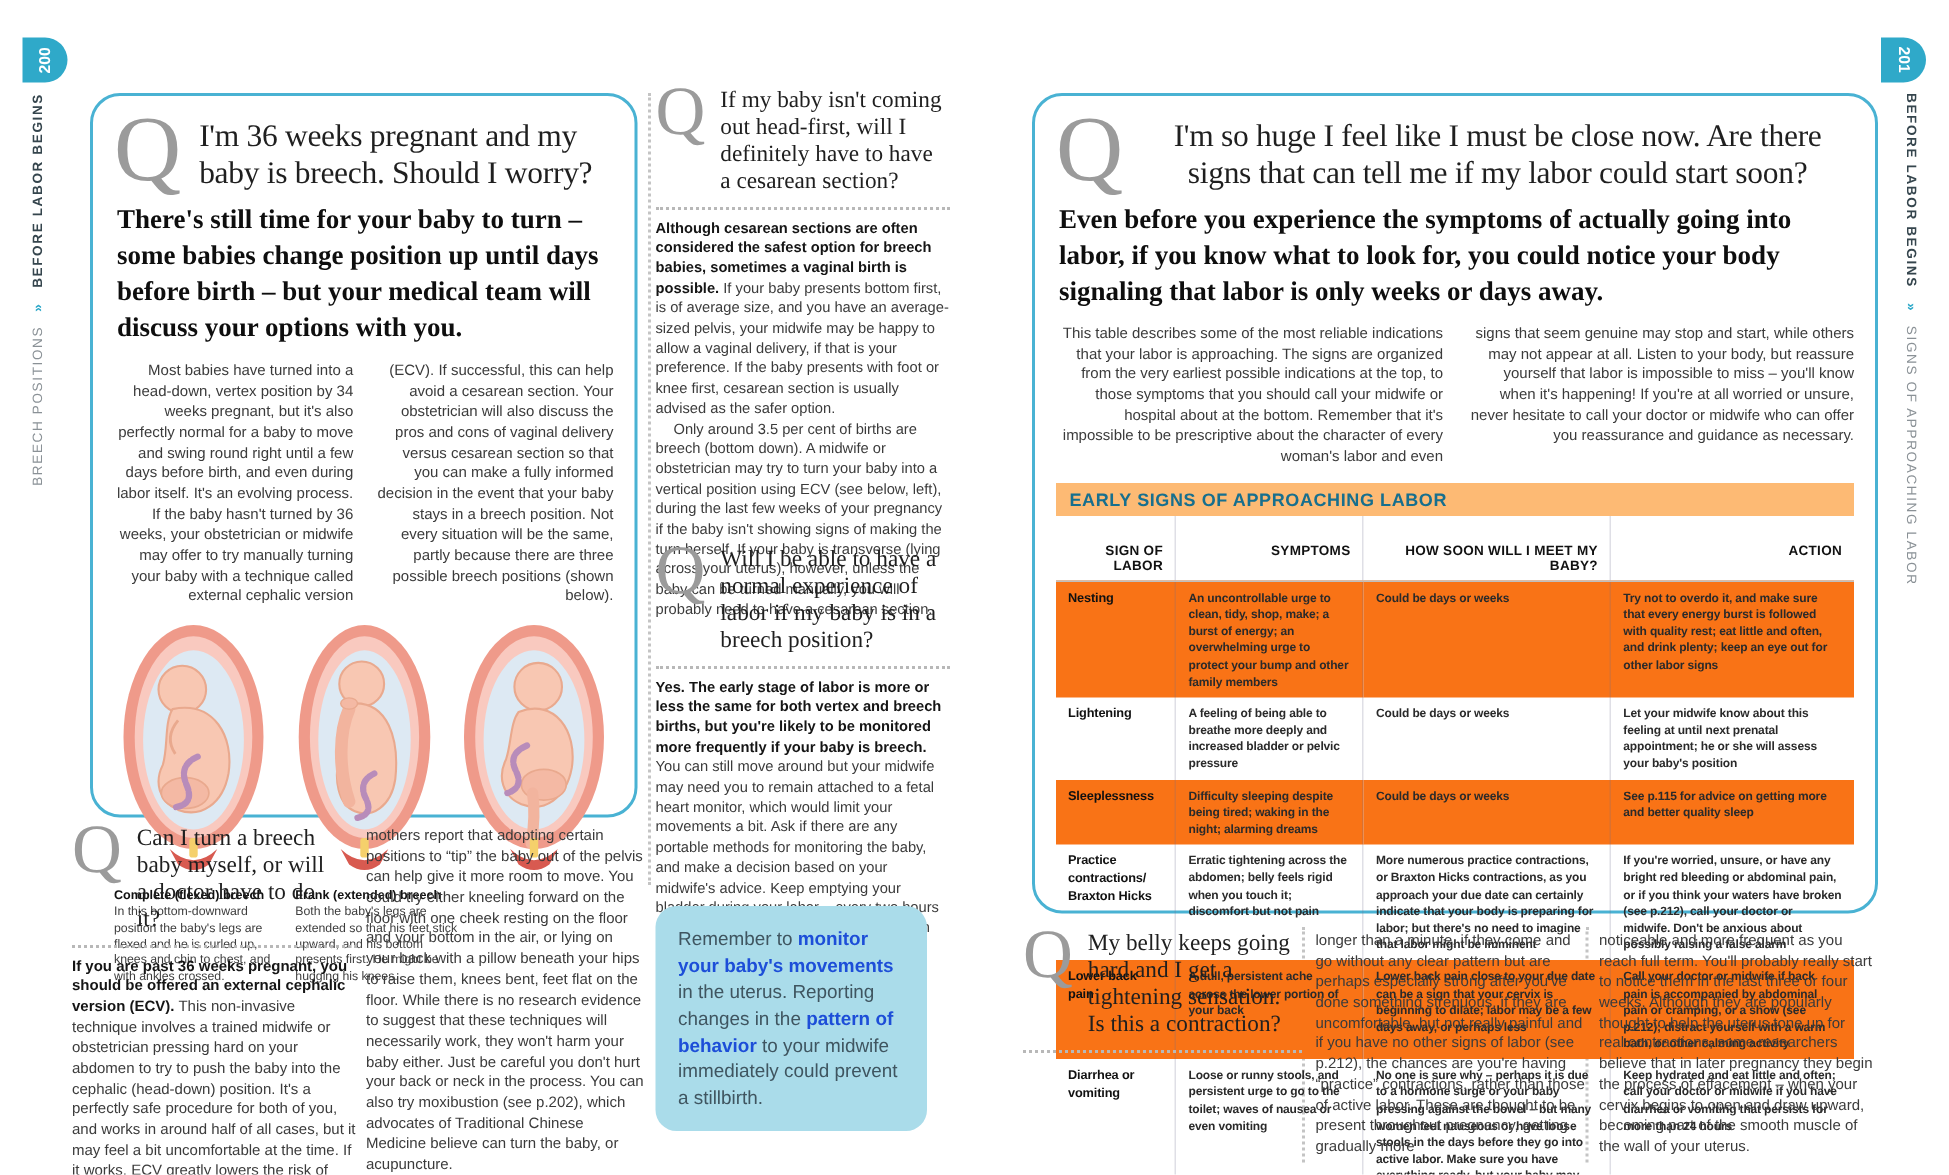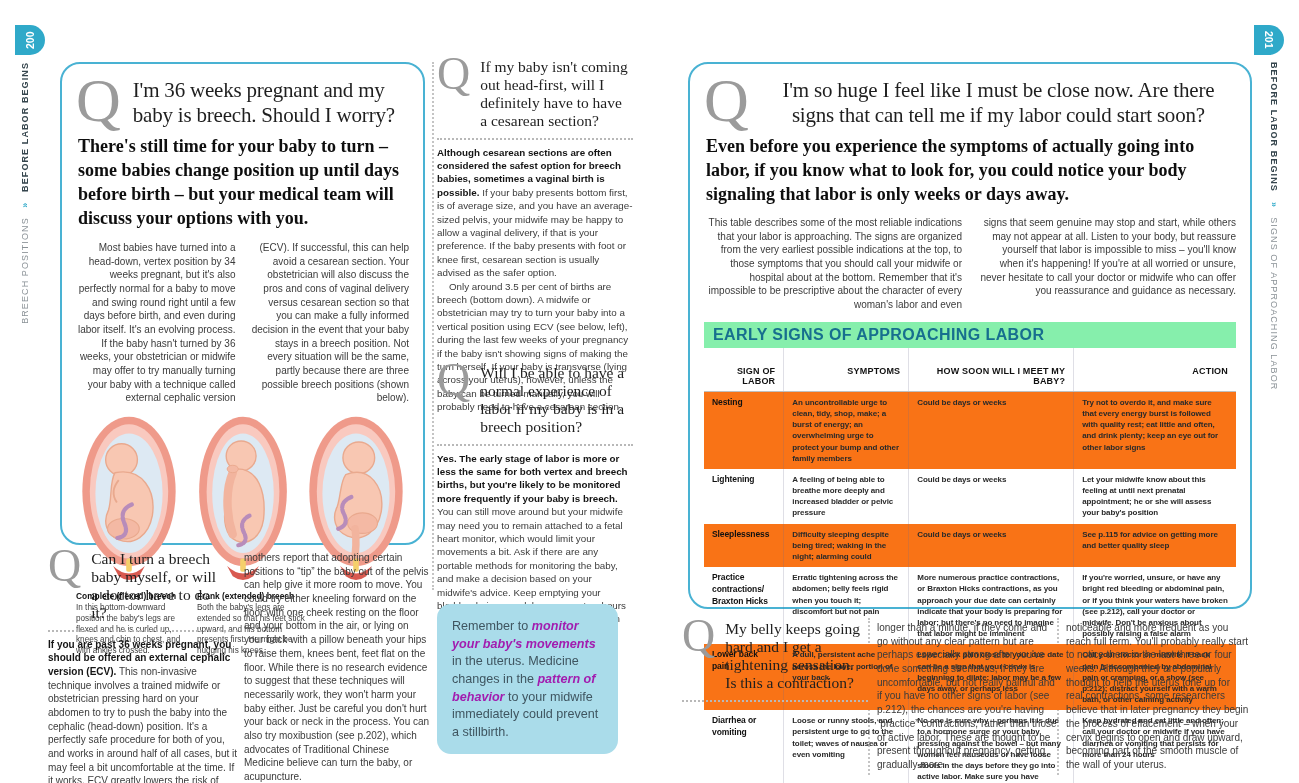--- a/index.html
+++ b/index.html
@@ -49,25 +49,25 @@
   .figs { display:flex; justify-content:space-between; margin-top:8px; }
   .caps { display:flex; gap:10px; margin-top:10px; }
   .cap { width:33.3%; font-size:8.2px; line-height:1.32; color:#3d3d3d; }
   .cap-title { font-weight:bold; color:#111; font-size:8.4px; }
   
   .reminder {
     position:absolute; left:437px; top:604px; width:181px; height:150px;
     background:#aadcea; border-radius:14px; padding:14px 15px;
     font-size:12.6px; line-height:1.4; color:#3f5560;
   }
-  .reminder b { color:#a21caf;font-style:italic; }
+  .reminder b { color:#1d4ed8; }
   
   .labor-table { margin-top:10px; }
   .table-band {
-    background:#86efac; color:#176f8e; font-weight:bold; font-size:16px;
+    background:#fdba74; color:#176f8e; font-weight:bold; font-size:12px;
     letter-spacing:0.4px; padding:4px 9px;
   }
   table { width:100%; border-collapse:collapse; table-layout:fixed; }
   th {
     text-align:right; font-size:9px; color:#111; padding:18px 8px 5px 8px;
     border-bottom:1px solid #bfbfbf; letter-spacing:0.2px; vertical-align:top;
   }
   td {
     vertical-align:top; padding:5px 8px; font-size:8px; font-weight:bold;
     letter-spacing:-0.1px; line-height:1.4; color:#2a2a2a;
@@ -190,21 +190,21 @@
 <div class="abs" style="left:437px; top:362px; width:196px;">
   <div class="q-row">
     <div class="q-glyph sm">Q</div>
     <div class="q-title title-sm" style="width:150px;">Will I be able to have a normal experience of labor if my baby is in a breech position?</div>
   </div>
   <div class="dotted"></div>
   <div class="body" style="font-size:9.8px;"><span class="lead">Yes. The early stage of labor is more or less the same for both vertex and breech births, but you're likely to be monitored more frequently if your baby is breech.</span><span> You can still move around but your midwife may need you to remain attached to a fetal heart monitor, which would limit your movements a bit. Ask if there are any portable methods for monitoring the baby, and make a decision based on your midwife's advice. Keep emptying your bladder during your labor – every two hours or so – in order to give your baby as much space as possible to move into a good position for birth.</span></div>
 </div>
 
 <div class="reminder">
-  <span>Remember to </span><b>monitor your baby's movements</b><span> in the uterus. Medicine changes in the </span><b>pattern of behavior</b><span> to your midwife immediately could prevent a stillbirth.</span>
+  <span>Remember to </span><b>monitor your baby's movements</b><span> in the uterus. Reporting changes in the </span><b>pattern of behavior</b><span> to your midwife immediately could prevent a stillbirth.</span>
 </div>
 
 <div class="qbox" style="left:688px; top:62px; width:564px; height:547px;">
   <div class="q-row">
     <div class="q-glyph lg">Q</div>
     <div class="q-title title-lg" style="width:490px;text-align:center;">I'm so huge I feel like I must be close now. Are there signs that can tell me if my labor could start soon?</div>
   </div>
   <div class="intro" style="width:508px;">Even before you experience the symptoms of actually going into labor, if you know what to look for, you could notice your body signaling that labor is only weeks or days away.</div>
   <div class="cols2" style="margin-top:9px; gap:16px;">
     <div class="body">This table describes some of the most reliable indications that your labor is approaching. The signs are organized from the very earliest possible indications at the top, to those symptoms that you should call your midwife or hospital about at the bottom. Remember that it's impossible to be prescriptive about the character of every woman's labor and even</div>
@@ -235,21 +235,21 @@
           <td>Try not to overdo it, and make sure that every energy burst is followed with quality rest; eat little and often, and drink plenty; keep an eye out for other labor signs</td>
         </tr>
         <tr>
           <td class="sign">Lightening</td>
           <td>A feeling of being able to breathe more deeply and increased bladder or pelvic pressure</td>
           <td>Could be days or weeks</td>
           <td>Let your midwife know about this feeling at until next prenatal appointment; he or she will assess your baby's position</td>
         </tr>
         <tr class="alt">
           <td class="sign">Sleeplessness</td>
-          <td>Difficulty sleeping despite being tired; waking in the night; alarming could</td>
+          <td>Difficulty sleeping despite being tired; waking in the night; alarming dreams</td>
           <td>Could be days or weeks</td>
           <td>See p.115 for advice on getting more and better quality sleep</td>
         </tr>
         <tr>
           <td class="sign">Practice contractions/ Braxton Hicks</td>
           <td>Erratic tightening across the abdomen; belly feels rigid when you touch it; discomfort but not pain</td>
           <td>More numerous practice contractions, or Braxton Hicks contractions, as you approach your due date can certainly indicate that your body is preparing for labor; but there's no need to imagine that labor might be imminent</td>
           <td>If you're worried, unsure, or have any bright red bleeding or abdominal pain, or if you think your waters have broken (see p.212), call your doctor or midwife. Don't be anxious about possibly raising a false alarm</td>
         </tr>
         <tr class="alt">

